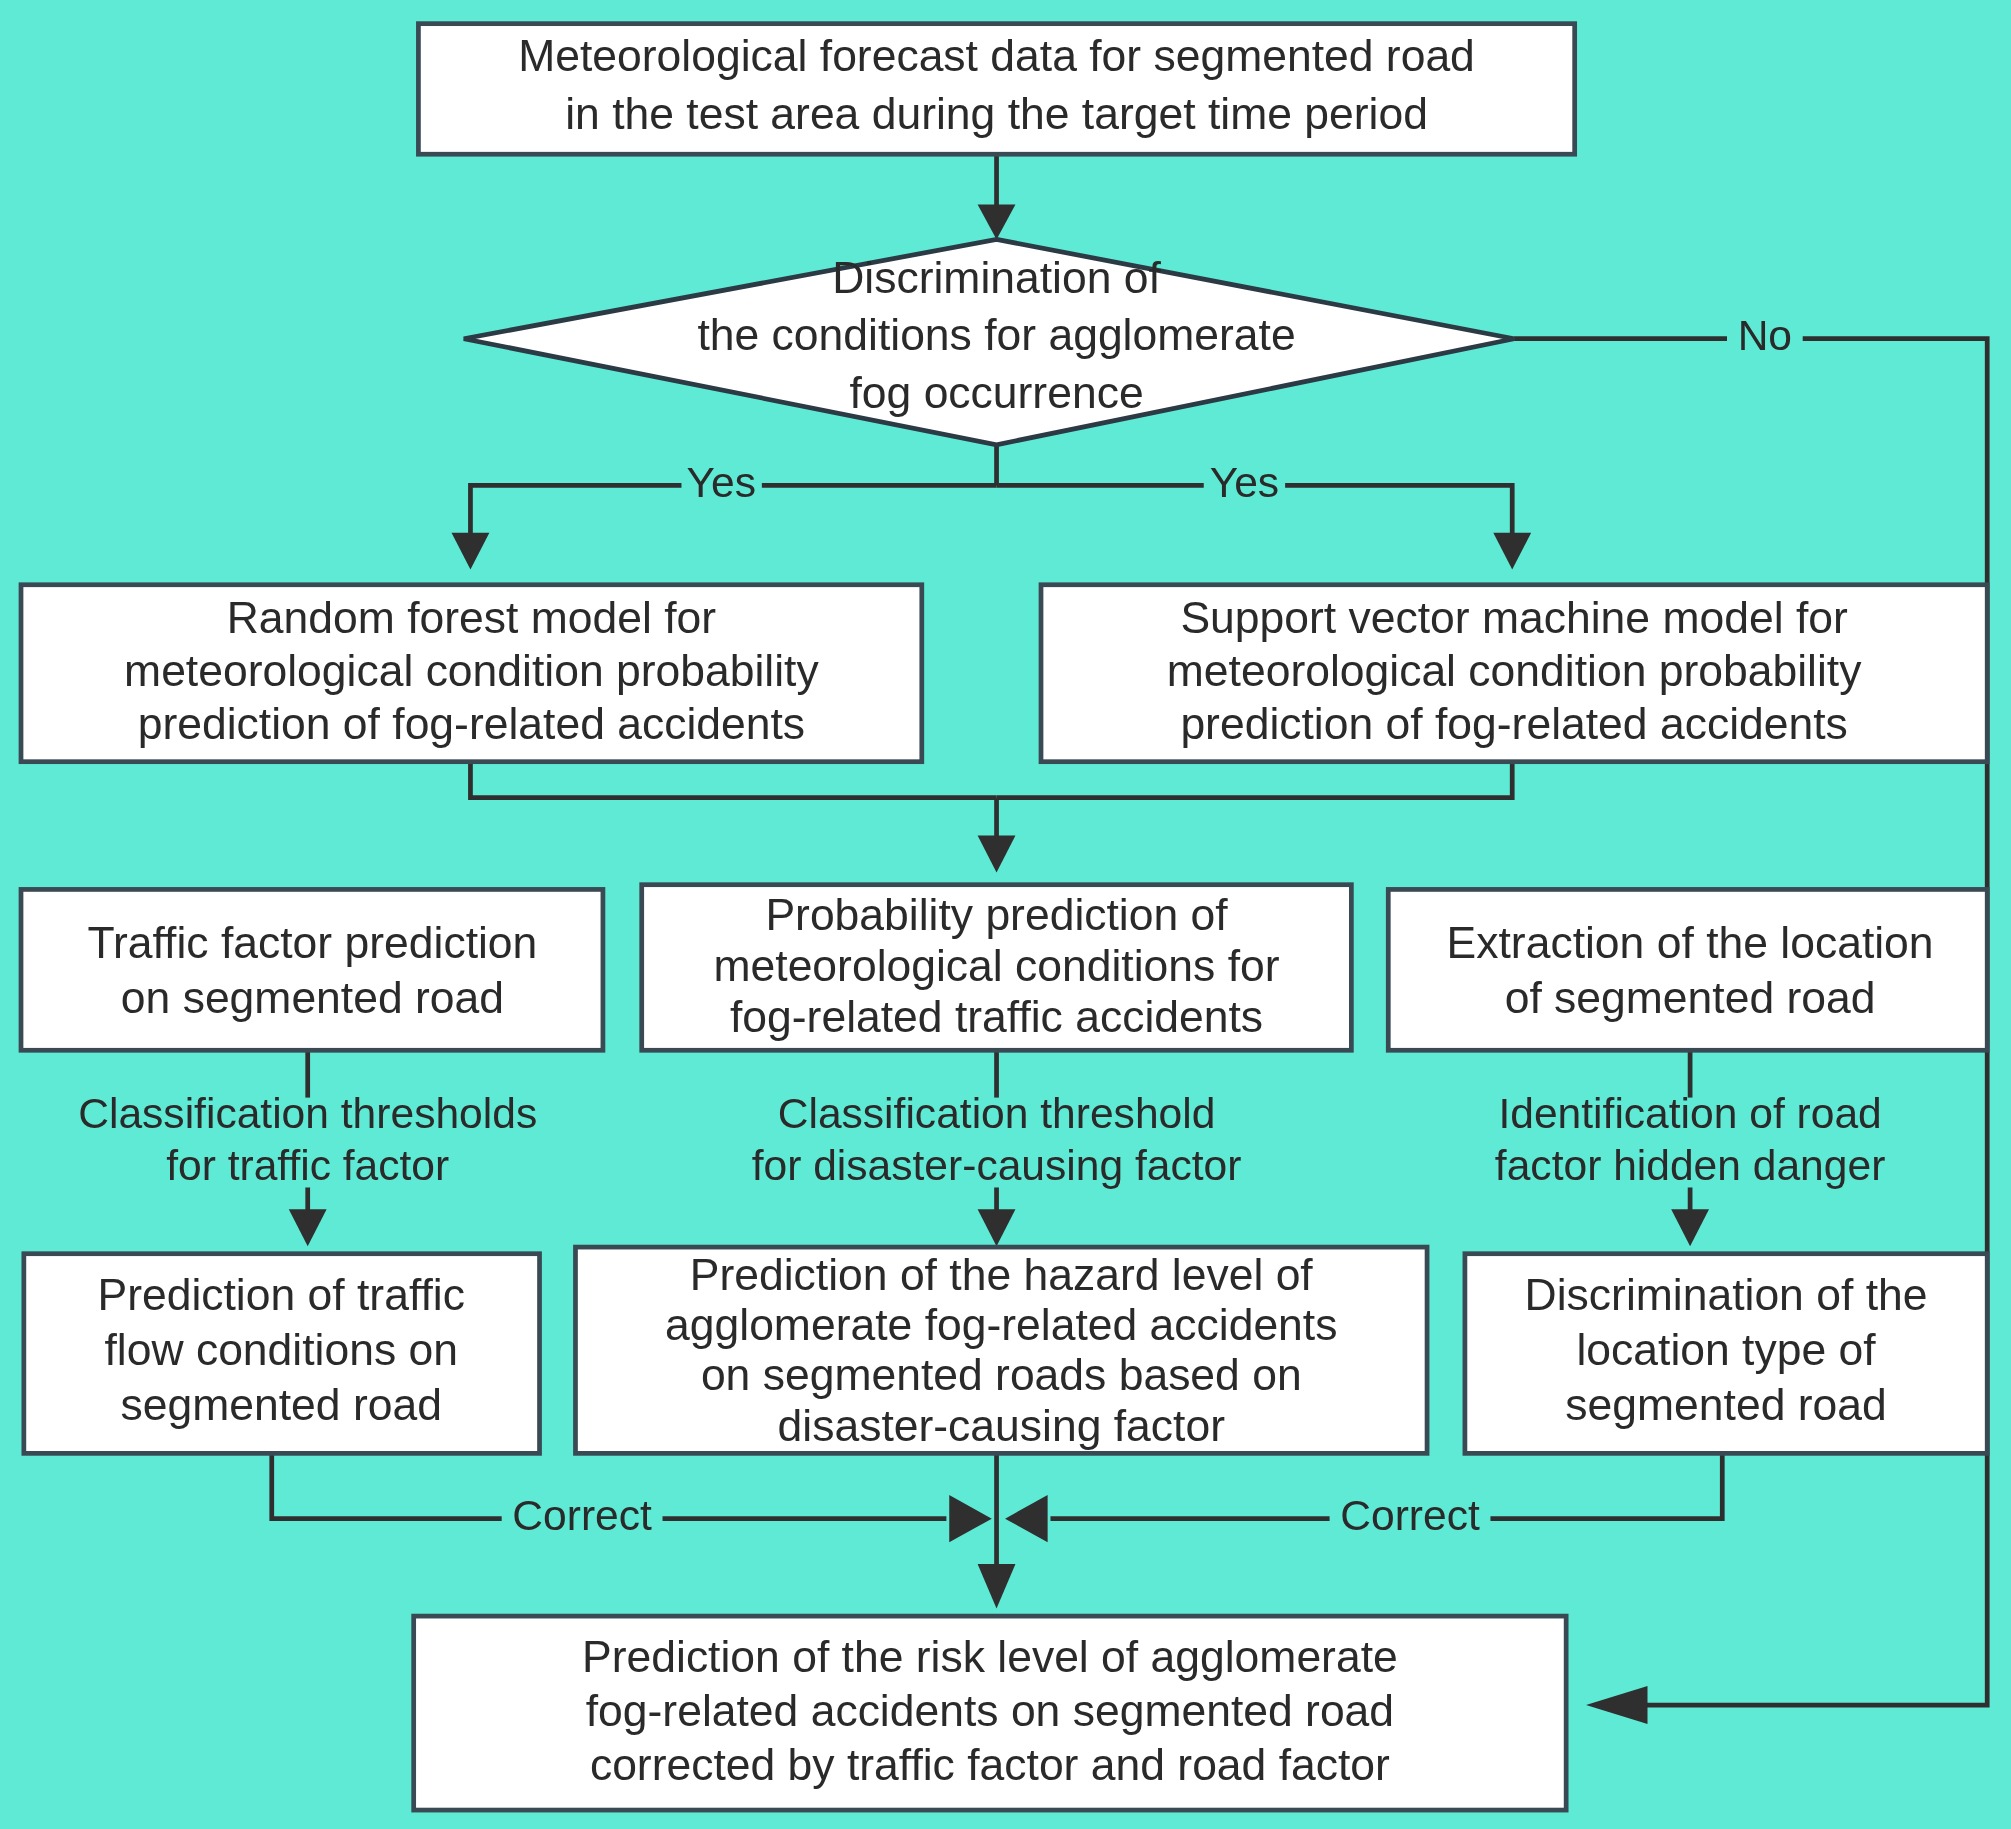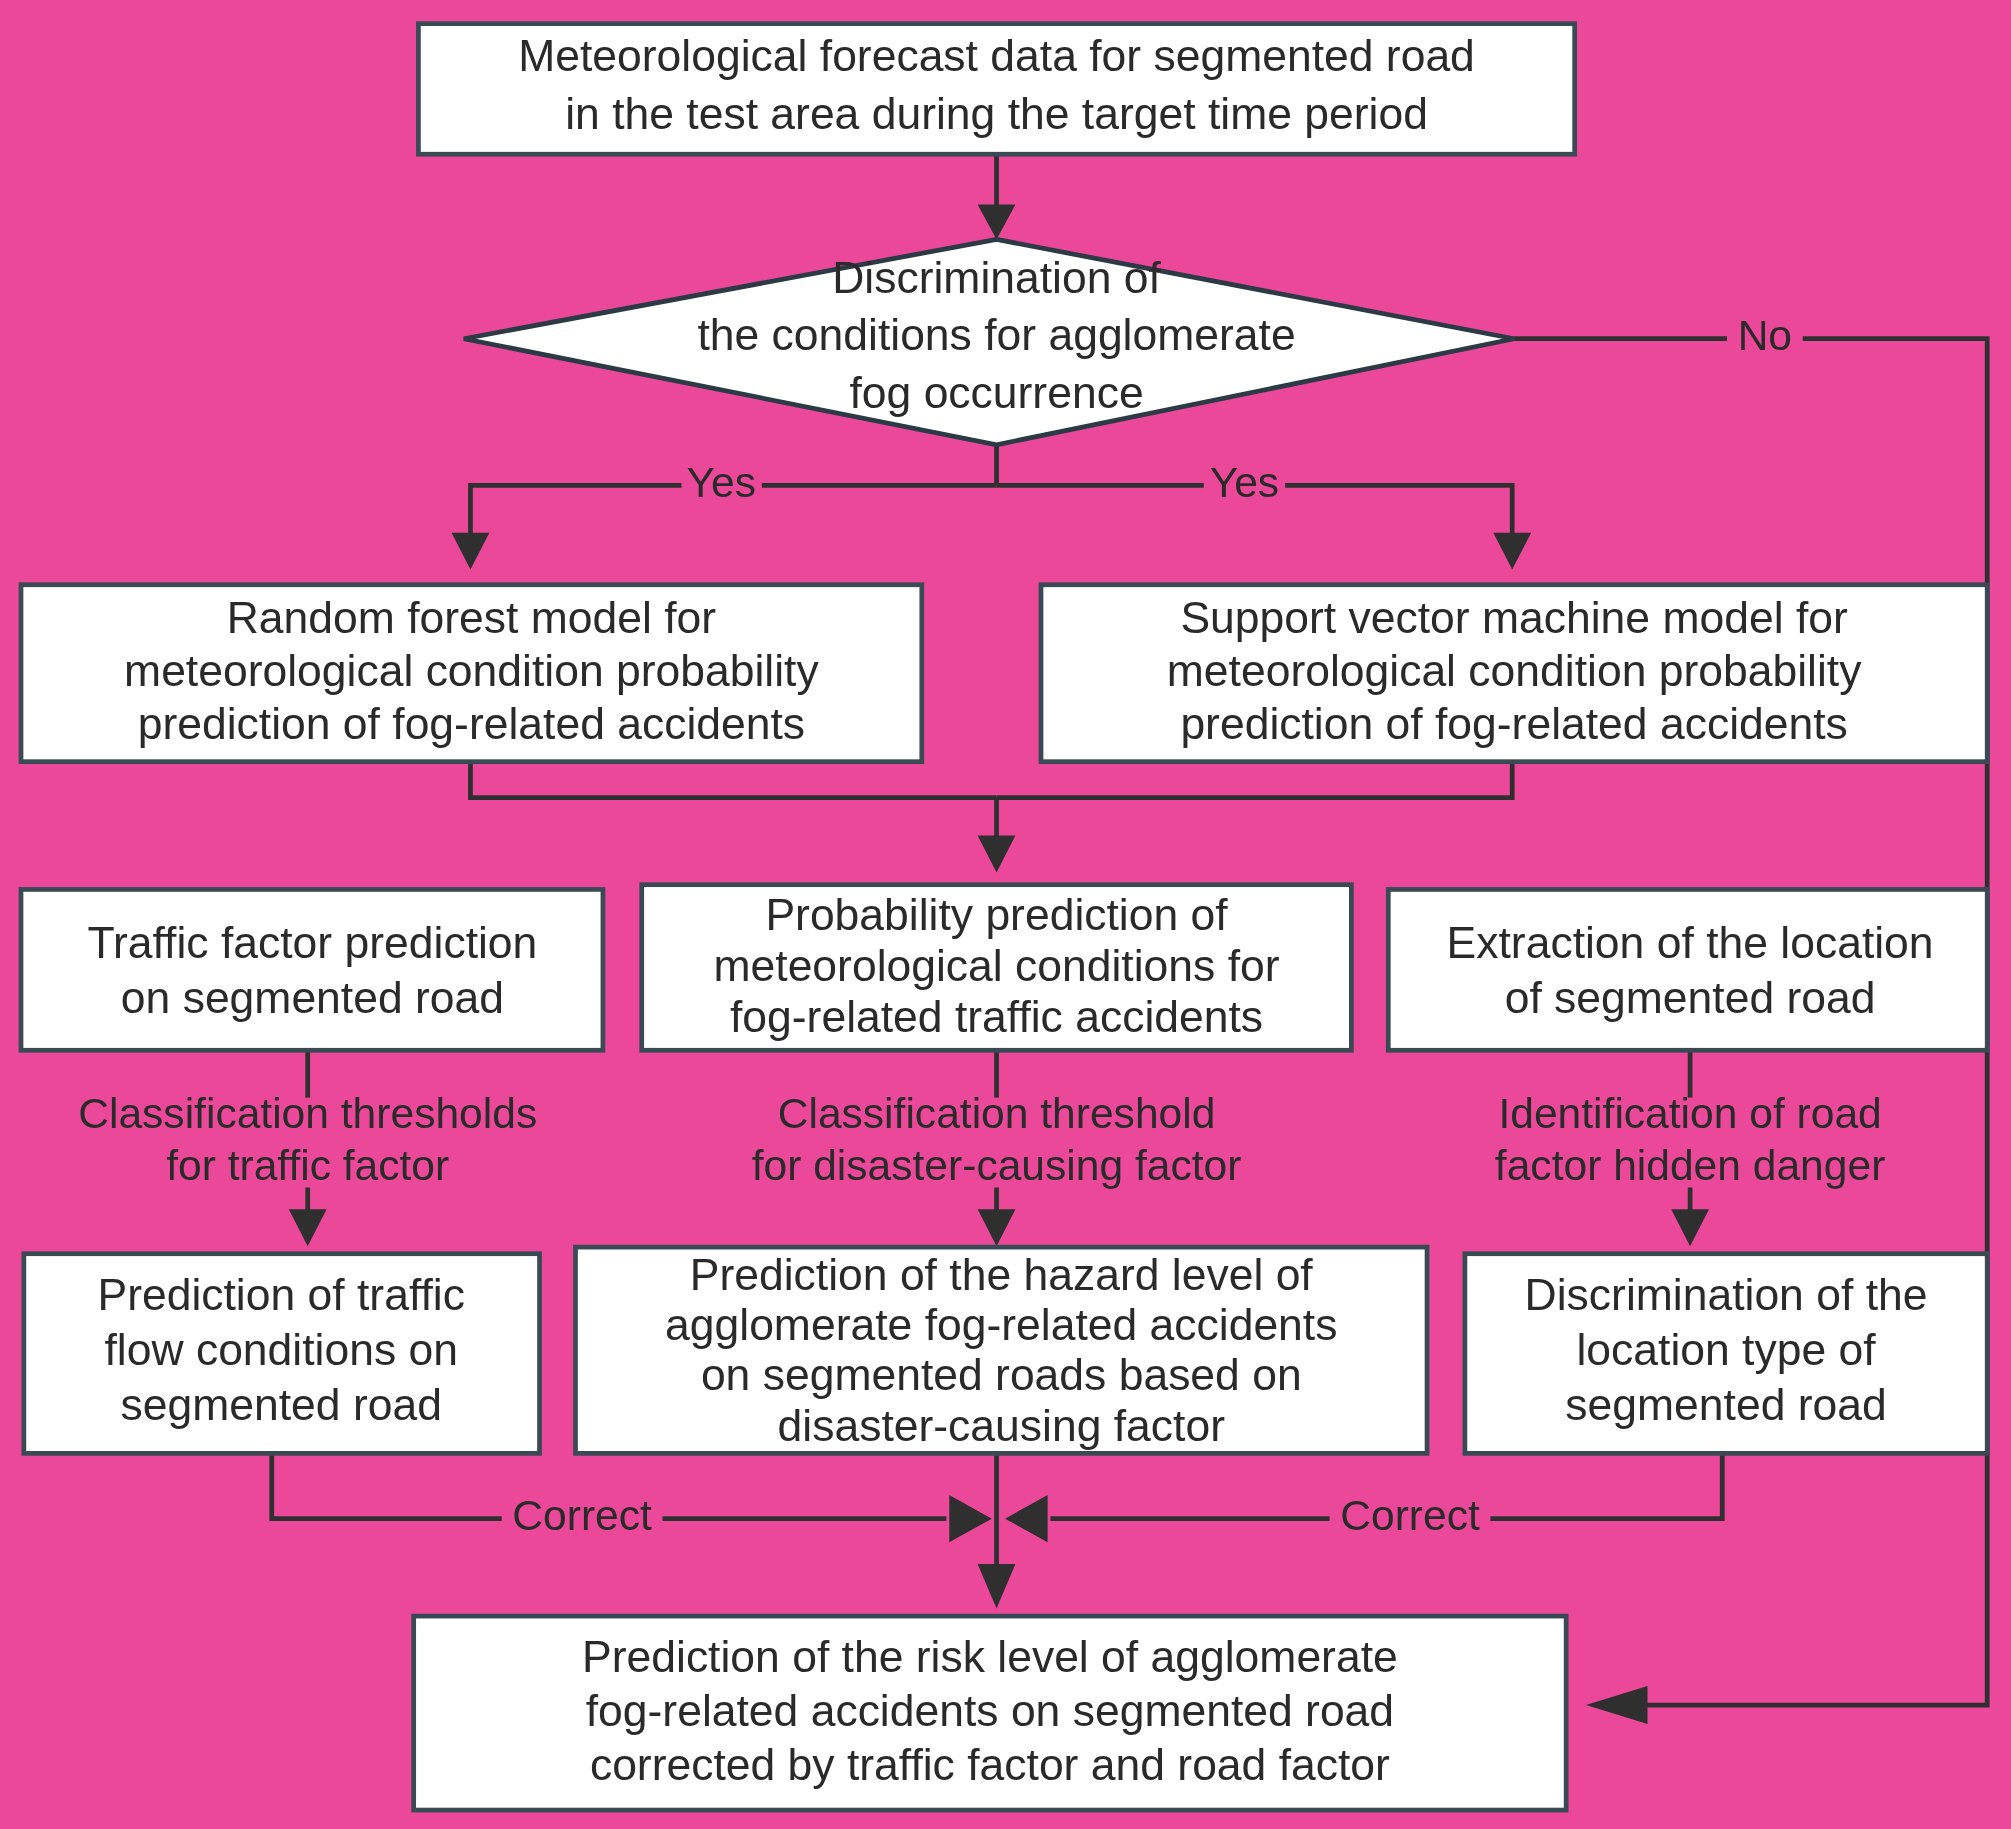--- a/index.html
+++ b/index.html
@@ -4,21 +4,21 @@
 <style>
   html, body {
     margin: 0;
     padding: 0;
     background: #ffffff;
   }
   #stage {
     position: relative;
     width: 2012px;
     height: 1829px;
-    background: #ec4899;
+    background: #5eead4;
     font-family: "Liberation Sans", sans-serif;
   }
   svg.flow {
     position: absolute;
     left: 0; top: 0;
     width: 2012px;
     height: 1829px;
     display: block;
   }
   .node-rect {

